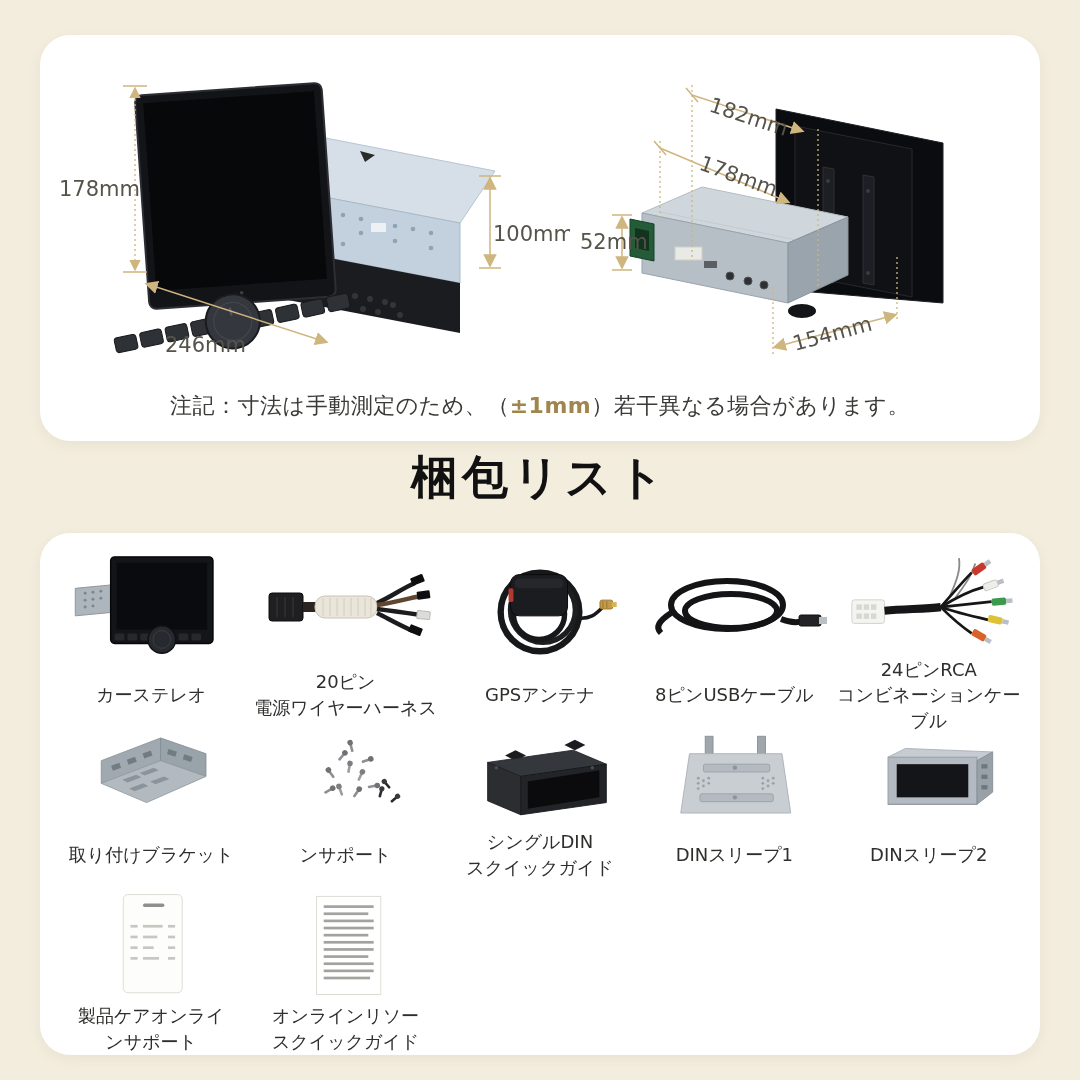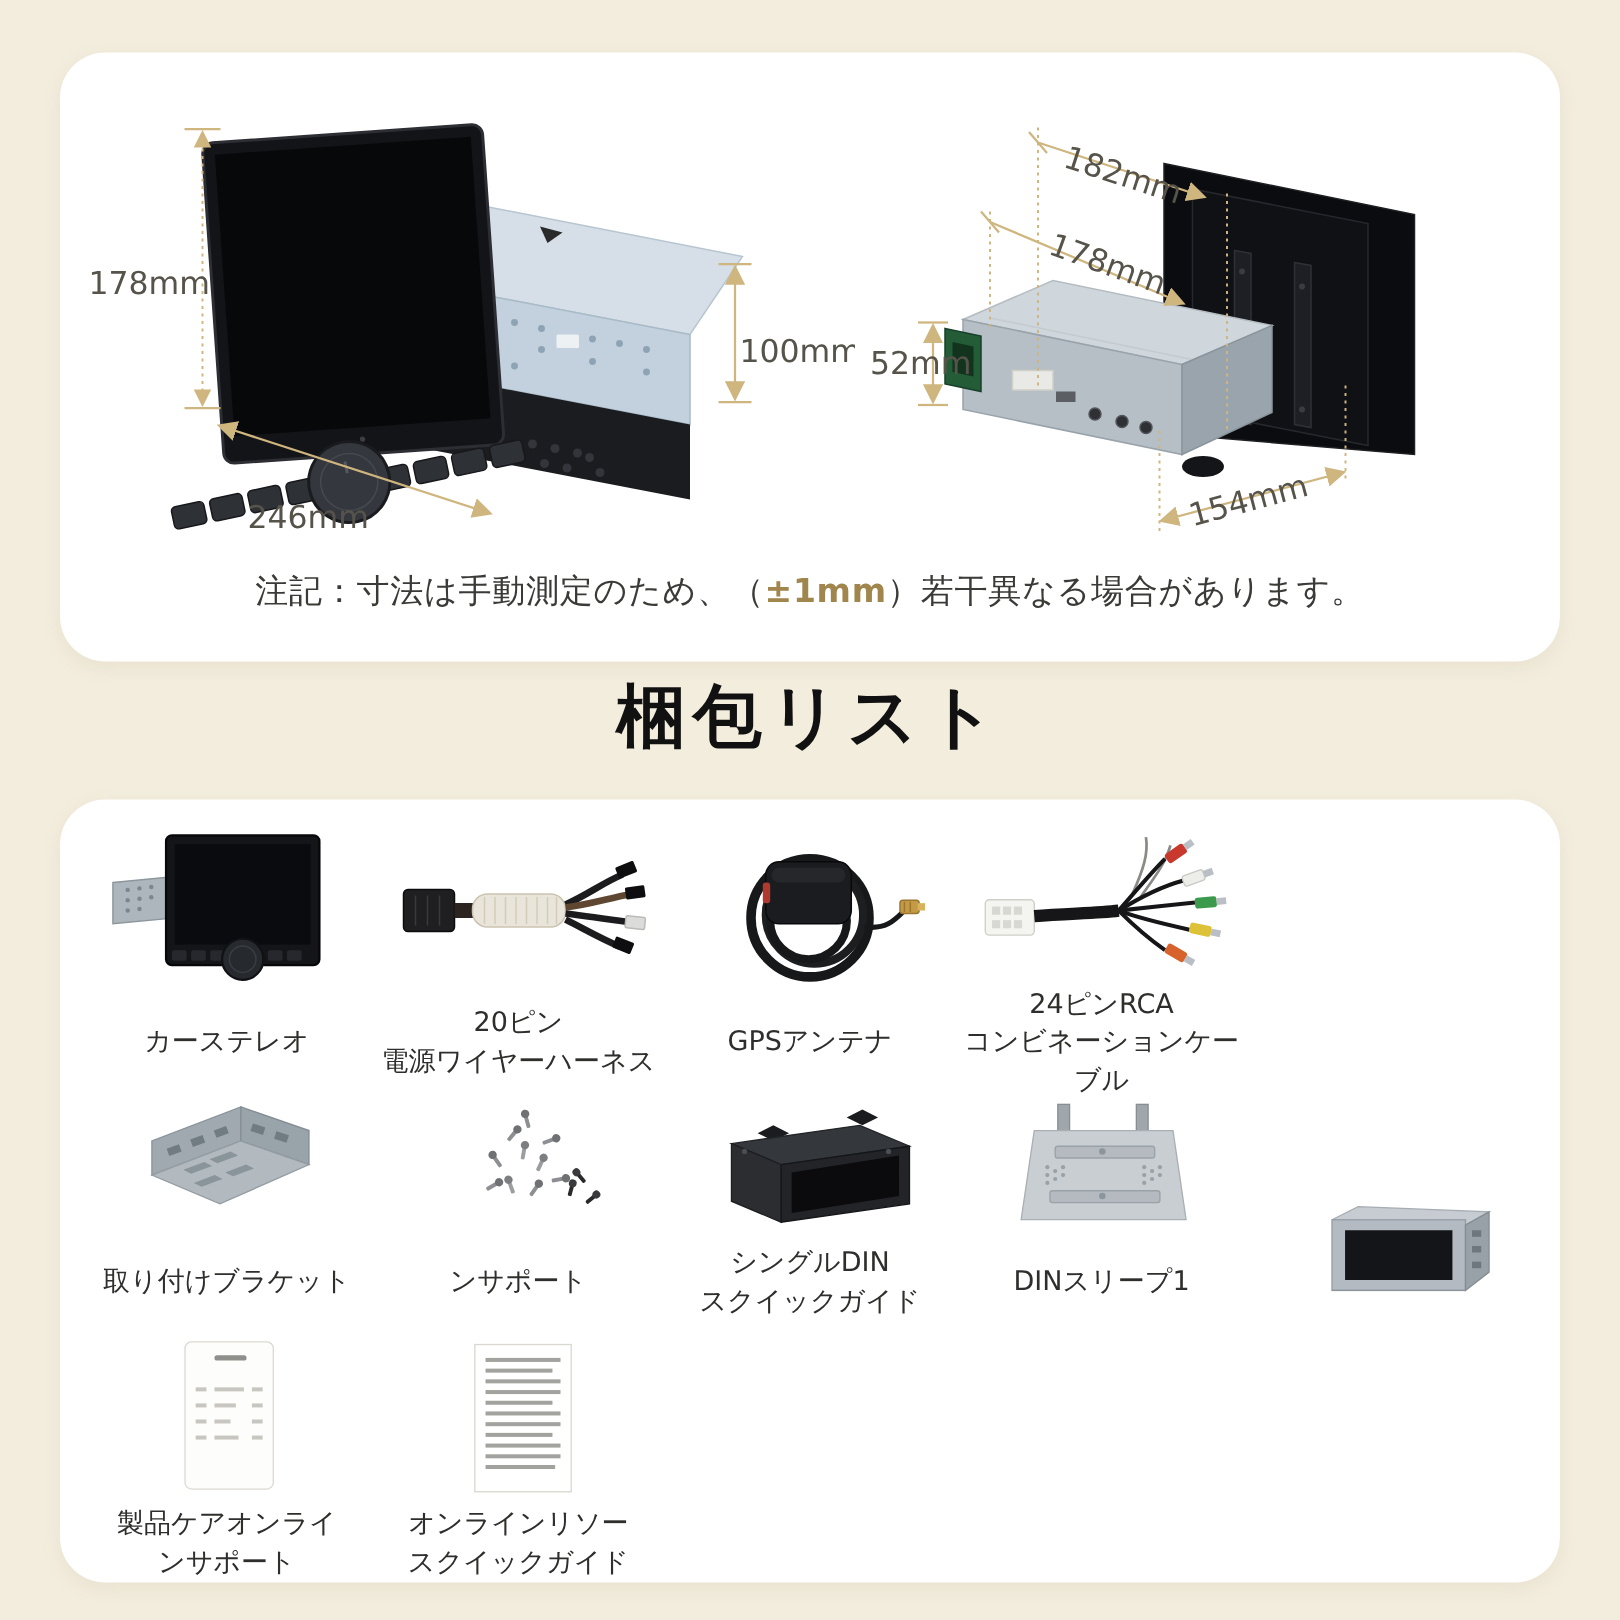--- a/index.html
+++ b/index.html
@@ -5,21 +5,21 @@
   html,body{margin:0;padding:0;}
   .page{position:relative;width:1080px;height:1080px;background:#f3edde;overflow:hidden;
         font-family:"DejaVu Sans","Liberation Sans",sans-serif;}
   .card{position:absolute;left:40px;width:1000px;background:#ffffff;border-radius:30px;
         box-shadow:0 4px 12px rgba(175,160,125,0.14);}
   .dim-card{top:35px;height:406px;}
   .plist-card{top:533px;height:522px;}
   .diag{position:absolute;}
   .diag-front{left:15px;top:36px;}
   .diag-rear{left:540px;top:36px;}
-  .note{position:absolute;left:0;right:0;bottom:16px;margin:16px;text-align:center;
+  .note{position:absolute;left:0;right:0;bottom:16px;margin:4px;text-align:center;
         font-size:22px;color:#3a3a37;letter-spacing:0.5px;}
   .note .hl{color:#a0854d;font-weight:600;}
   .plist-title{position:absolute;top:447px;left:0;width:100%;margin:0;text-align:center;
         font-size:46px;font-weight:700;color:#111111;letter-spacing:5px;font-family:Liberation Serif, serif;}
   .plist-row{display:flex;padding:0 14px;}
   .row1{margin-top:16px;}
   .row2{margin-top:8px;align-items:flex-end;}
   .row3{margin-top:8px;}
   .plist-item{width:20%;display:flex;flex-direction:column;align-items:center;}
   .img-box{display:flex;align-items:center;justify-content:center;}
@@ -258,20 +258,33 @@
             <rect x="53" y="40" width="5" height="14" rx="2" fill="#b03a30"></rect>
             <rect x="146" y="52" width="13" height="9" rx="2" fill="#c49a45" stroke="#9a7631"></rect>
             <line x1="149" y1="53" x2="149" y2="60" stroke="#9a7631"></line>
               <line x1="153" y1="53" x2="153" y2="60" stroke="#9a7631"></line>
             <rect x="158" y="54" width="5" height="5" fill="#d9b35c"></rect>
           </svg>
         </div>
         <div class="item-label">GPSアンテナ</div>
       </div>
 
+      <div class="plist-item">
+        <div class="img-box">
+          <svg width="190" height="90" viewBox="0 0 190 90">
+            <ellipse cx="88" cy="42" rx="56" ry="24" stroke="#141416" stroke-width="6" fill="none"></ellipse>
+            <ellipse cx="92" cy="48" rx="46" ry="17" stroke="#141416" stroke-width="6" fill="none"></ellipse>
+            <path d="M32,50 C20,58 16,64 22,70" stroke="#141416" stroke-width="6" fill="none"></path>
+            <path d="M142,56 C152,60 158,60 164,58" stroke="#141416" stroke-width="6" fill="none"></path>
+            <rect x="160" y="52" width="22" height="11" rx="2" fill="#232327" stroke="#101012"></rect>
+            <rect x="180" y="54" width="8" height="7" fill="#b9bfc5"></rect>
+          </svg>
+        </div>
+        <div class="item-label">8ピンUSBケーブル</div>
+      </div>
 
       <div class="plist-item">
         <div class="img-box">
           <svg width="190" height="118" viewBox="0 0 190 130">
             <path d="M118,52 C126,34 130,22 128,10" stroke="#8a8a86" stroke-width="2" fill="none"></path>
             <path d="M124,54 C134,40 142,30 146,16" stroke="#8a8a86" stroke-width="2" fill="none"></path>
             <rect x="10" y="56" width="36" height="26" rx="3" fill="#f4f4f1" stroke="#cfcfc9"></rect>
             <g fill="#d8d8d2">
                 <rect x="15" y="61" width="6" height="6"></rect>
                 <rect x="23" y="61" width="6" height="6"></rect>
@@ -457,20 +470,21 @@
             <rect x="48" y="38" width="82" height="38" fill="#141518"></rect>
             <polygon points="140,34 158,24 158,70 140,84" fill="#98a1a8" stroke="#838c93"></polygon>
             <g fill="#6e777e">
                 <rect x="145" y="38" width="7" height="5"></rect>
                 <rect x="145" y="50" width="7" height="5"></rect>
             <rect x="145" y="62" width="7" height="5"></rect>
               </g>
             <line x1="38" y1="84" x2="140" y2="84" stroke="#8b949b"></line>
           </svg>
         </div>
+        <div class="item-label">DINスリープ2</div>
       </div>
     </div>
 
     <div class="plist-row row3">
 
       <div class="plist-item">
         <div class="img-box">
           <svg width="170" height="116" viewBox="0 0 170 130">
             <rect x="54" y="4" width="66" height="110" rx="5" fill="#fdfdfb" stroke="#dcd9d2"></rect>
             <rect x="76" y="14" width="24" height="4" rx="2" fill="#8f8f8b"></rect>

